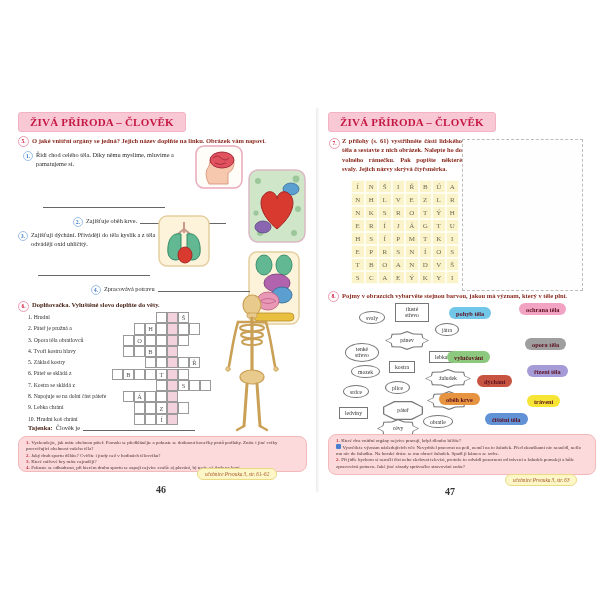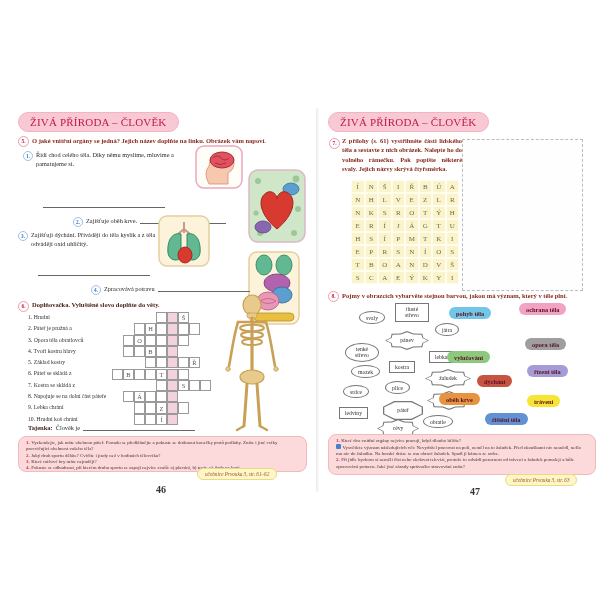--- a/index.html
+++ b/index.html
@@ -1,22 +1,22 @@
 <!DOCTYPE html>
 <html><head>
 <meta charset="utf-8">
 <style>
   html,body{margin:0;padding:0;background:#fff;}
   .canvas{position:relative;width:600px;height:600px;background:#ffffff;overflow:hidden;
           font-family:"Liberation Serif",serif;color:#222;}
   .page{position:absolute;background:#fff;}
   .gutter{position:absolute;left:316px;top:108px;width:3px;height:384px;
           background:linear-gradient(to right,#ececec,#fafafa);}
-  .hdr{position:absolute;background:#f8c9d5;border:1px solid #f3b3c4;border-radius:10px;
-       padding:3px 11px;font-weight:normal;font-size:11px;color:#c51844;letter-spacing:.2px;white-space:nowrap;}
+  .hdr{position:absolute;background:#f8c9d5;border:1px solid #f3b3c4;border-radius:3px;
+       padding:3px 11px;font-weight:bold;font-size:11px;color:#c51844;letter-spacing:.2px;white-space:nowrap;}
   .qn{display:inline-block;flex:0 0 auto;width:9px;height:9px;border:1px solid #eb9cb0;border-radius:50%;
       color:#d02040;font-size:5.6px;line-height:9px;text-align:center;font-weight:bold;background:#fff;}
   .in{display:inline-block;flex:0 0 auto;width:8px;height:8px;border:1px solid #9ec0e6;border-radius:50%;
       color:#2f6fbe;font-size:5.2px;line-height:8px;text-align:center;font-weight:bold;background:#fff;}
   .qt{font-weight:bold;color:#8a2a1e;font-size:6.5px;line-height:1.4;}
   .qt6{font-weight:bold;color:#4a2418;font-size:6.5px;}
   .it{font-size:6.3px;color:#2a2a2a;line-height:1.38;}
   .row{position:absolute;display:flex;gap:3px;align-items:flex-start;}
   .blank{display:inline-block;border-bottom:0.8px solid #666;height:6px;}
   .img{position:absolute;}
@@ -373,15 +373,15 @@
         <div class="pill" style="left: 198px; top: 94px; background: rgb(246, 229, 53);">trávení</div>
         <div class="pill" style="left: 156px; top: 112px; background: rgb(98, 146, 214);">čištění těla</div>
       </div>
 
     <div class="foot" id="footR" style="left:3px;top:329px;width:268px;height:41px;">
         <div class="foot-item"><span class="fm">1.</span>Které dva vnitřní orgány nejvíce pracují, když dlouho běžíte?</div>
         <div class="foot-item"><span class="fm fsq"></span>Vysvětlete význam následujících vět: Nevydržel pracovat na poli, neměl na to žaludek. Před zkouškami nic nesnědl, nešlo mu nic do žaludku. Na horské dráze se mu obrací žaludek. Spadl jí kámen ze srdce.</div>
         <div class="foot-item"><span class="fm">2.</span>Při jídle bychom si neměli číst nebo sledovat televizi, protože to odvádí pozornost od trávení a žaludek pomaleji a hůře zpracovává potravu. Jaké jiné zásady správného stravování znáte?</div>
       </div>
     <div class="note" style="left:180px;top:369px;">učebnice Prvouka 3, str. 63</div>
-    <div class="pgnum" style="left:138px;top:381px;">47</div>
+    <div class="pgnum" style="left:113px;top:381px;">47</div>
   </div>
 </div>
 
 </body></html>

